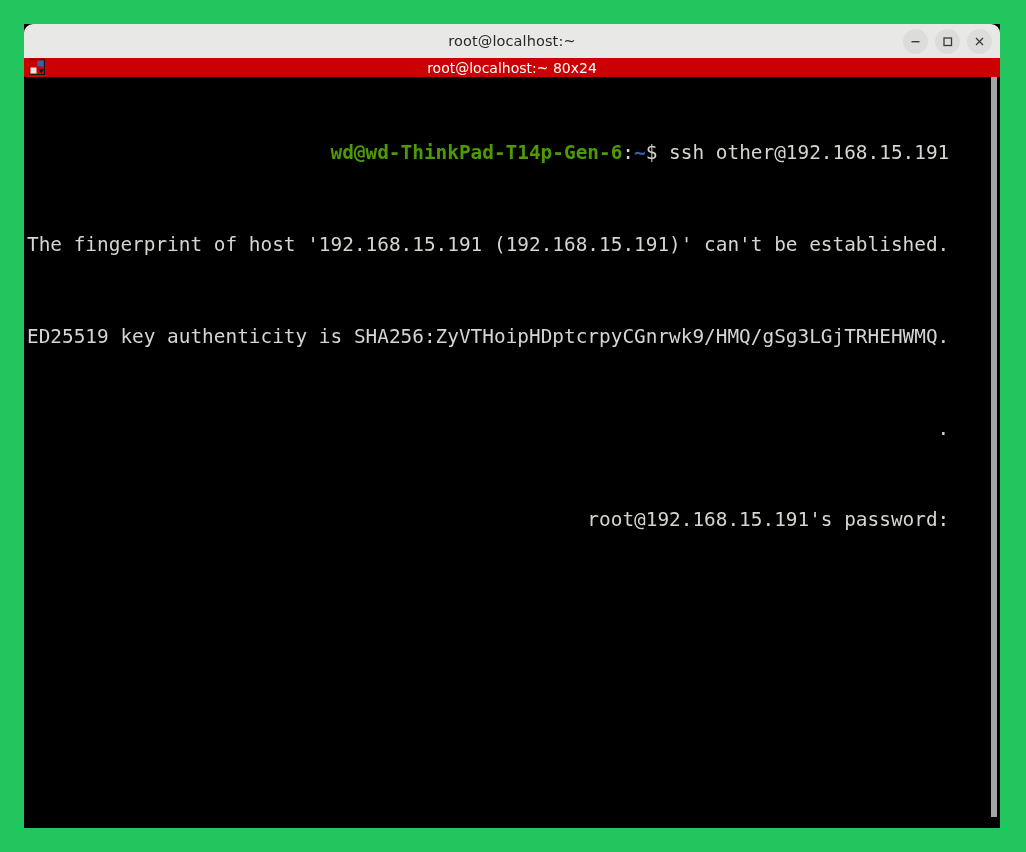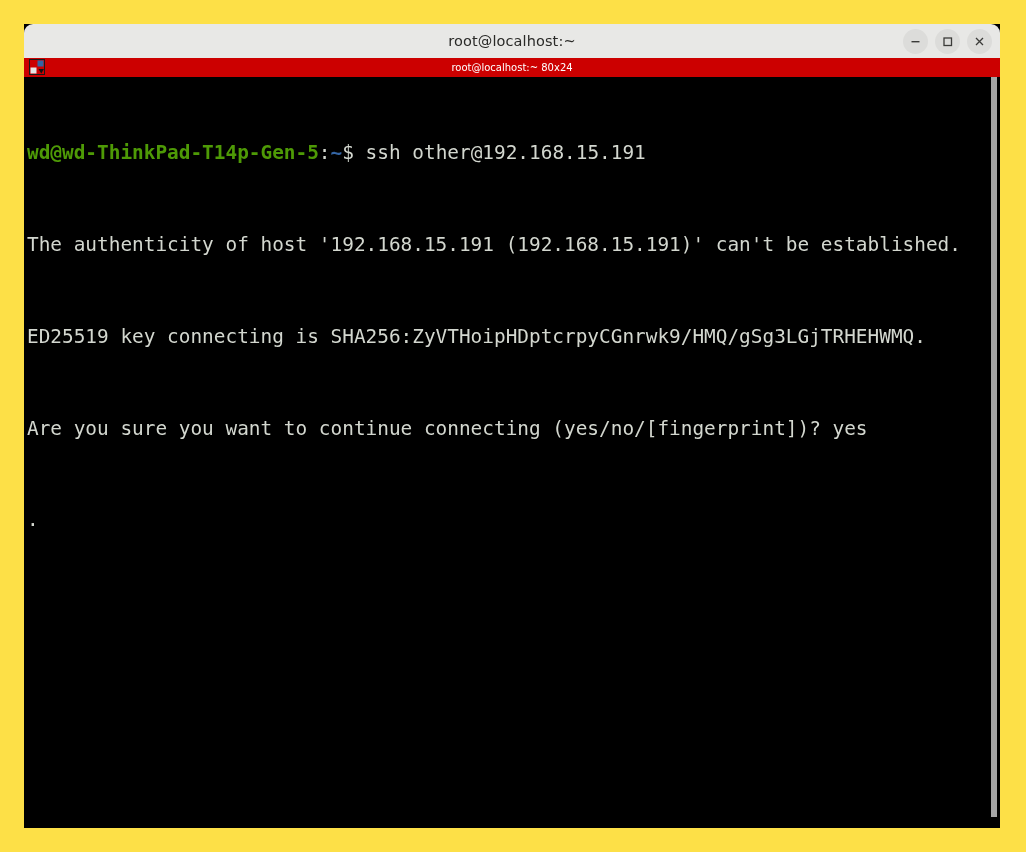--- a/index.html
+++ b/index.html
@@ -11,21 +11,22 @@
     overflow: hidden;
   }
   body {
     font-family: "DejaVu Sans Mono", monospace;
   }
 
   #screen {
     position: relative;
     width: 1026px;
     height: 852px;
-    background: #fde047;
+    background: #22c55e;
+    text-align: right;
   }
 
   
   #window {
     position: absolute;
     left: 24px;
     top: 24px;
     width: 976px;
     height: 804px;
     background: #000000;
@@ -88,21 +89,21 @@
     left: 5px;
     top: 0;
     height: 19px;
     width: 22px;
     display: flex;
     align-items: center;
     cursor: pointer;
   }
   #tabbar-label {
     font-family: "DejaVu Sans", sans-serif;
-    font-size: 10px;
+    font-size: 14px;
     color: #ffffff;
     white-space: nowrap;
   }
 
   
   #terminal {
     position: relative;
     flex: 1 1 auto;
     background: #000000;
     overflow: hidden;
@@ -181,25 +182,25 @@
           <rect x="8.5" y="8.5" width="6" height="6" fill="#cc0000"></rect>
           <path d="M9.5 10 L15 10 L12.25 14.5 Z" fill="#111111"></path>
         </svg>
       </div>
       <div id="tabbar-label">root@localhost:~ 80x24</div>
     </div>
 
     <div id="terminal">
 
       <div id="term-text">
-        <span class="l"><span class="c-green">wd@wd-ThinkPad-T14p-Gen-5</span><span class="c-white">:</span><span class="c-blue">~</span><span class="c-white">$</span><span class="c-white"> ssh other@192.168.15.191</span></span>
-        <span class="l">The authenticity of host '192.168.15.191 (192.168.15.191)' can't be established.</span>
-        <span class="l">ED25519 key connecting is SHA256:ZyVTHoipHDptcrpyCGnrwk9/HMQ/gSg3LGjTRHEHWMQ.</span>
-        <span class="l">Are you sure you want to continue connecting (yes/no/[fingerprint])? yes</span>
+        <span class="l"><span class="c-green">wd@wd-ThinkPad-T14p-Gen-6</span><span class="c-white">:</span><span class="c-blue">~</span><span class="c-white">$</span><span class="c-white"> ssh other@192.168.15.191</span></span>
+        <span class="l">The fingerprint of host '192.168.15.191 (192.168.15.191)' can't be established.</span>
+        <span class="l">ED25519 key authenticity is SHA256:ZyVTHoipHDptcrpyCGnrwk9/HMQ/gSg3LGjTRHEHWMQ.</span>
         <span class="l">.</span>
+        <span class="l">root@192.168.15.191's password:</span>
         
         
       </div>
 
       <div id="term-scrollbar">
         <div id="term-scrollbar-thumb"></div>
       </div>
 
     </div>
 

